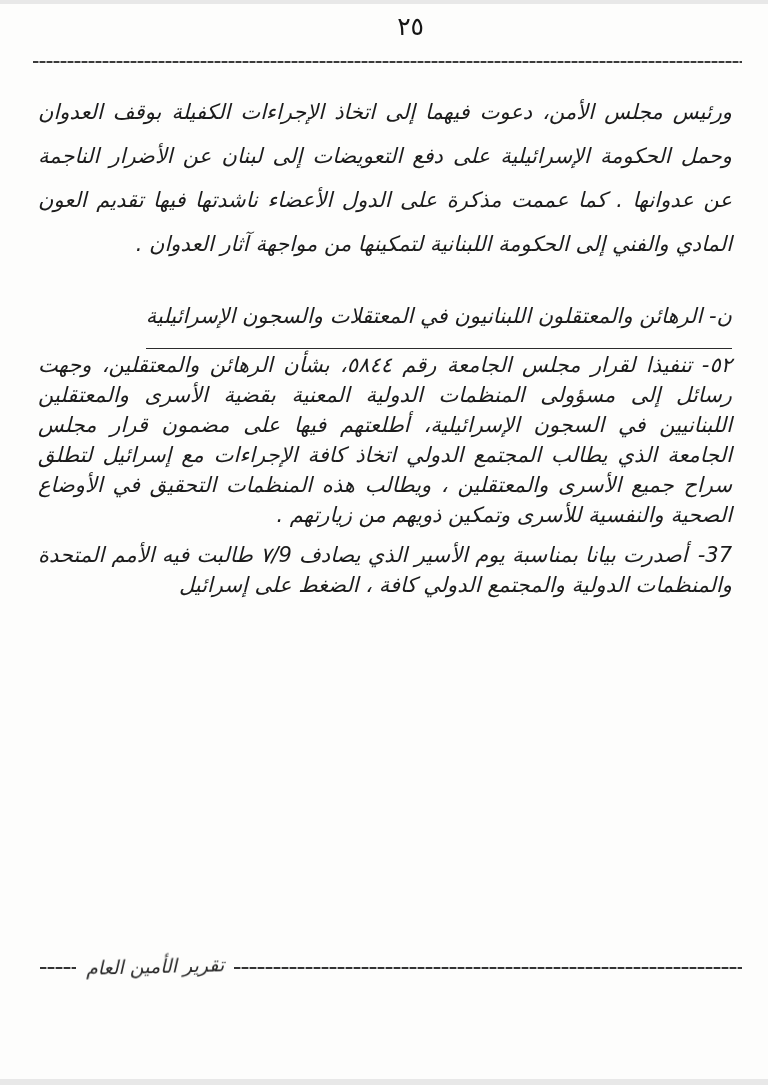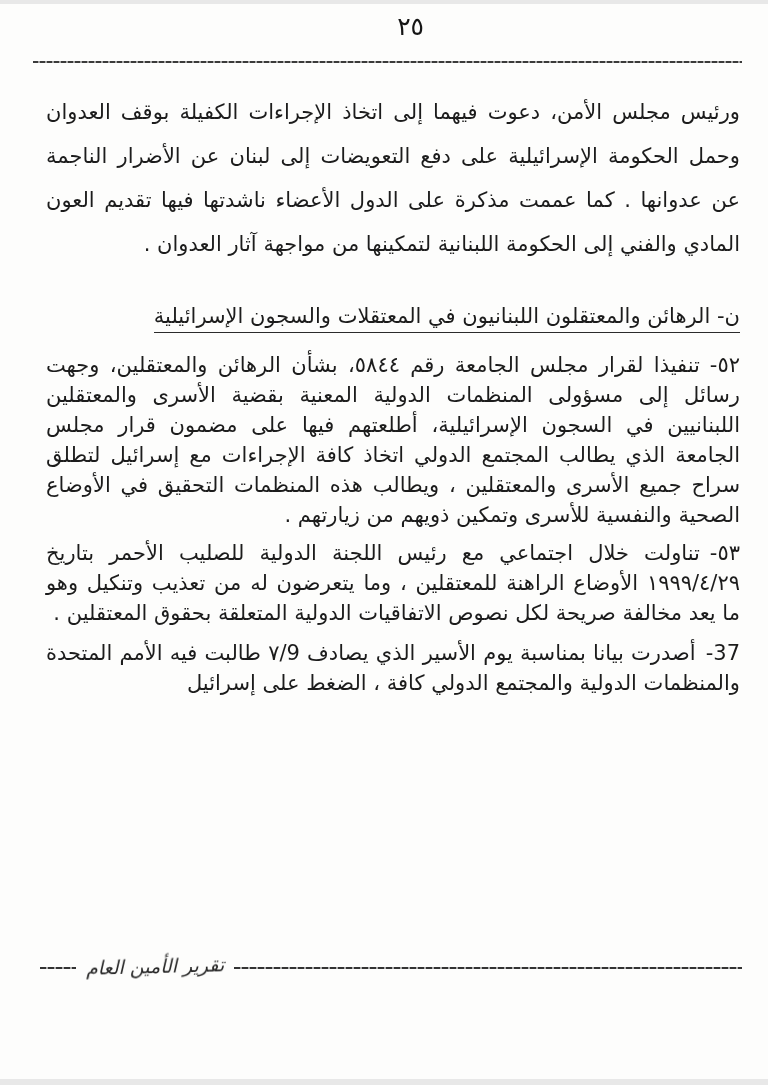--- a/index.html
+++ b/index.html
@@ -26,39 +26,40 @@
     position: absolute;
     top: 57px;
     left: 33px;
     width: 709px;
     height: 2px;
     background: repeating-linear-gradient(90deg, #3a3a3a 0 5px, rgba(58,58,58,0.45) 5px 7px);
   }
   .body-text {
     position: absolute;
     top: 86px;
-    right: 28px;
+    right: 36px;
     width: 694px;
     text-align: justify;
     font-size: 21px;
+    font-style: italic;
   }
   .para {
     margin: 0;
     line-height: 44px;
   }
   .heading {
     margin: 30px 0 0 0;
     font-size: 21px;
     font-weight: normal;
     line-height: 40px;
     text-align: right;
   }
   .heading-text {
     border-bottom: 1.6px solid #2b2b2b;
-    padding-bottom: 4px;
+    padding-bottom: 20px;
   }
   .item {
     margin: 0;
     line-height: 30px;
   }
   .item-52 { margin-top: 14px; }
   .item-53 { margin-top: 8px; }
   .item-54 { margin-top: 10px; }
   .item-num { margin-left: 10px; white-space: nowrap; }
   .footer {
@@ -103,21 +104,20 @@
   <div class="top-rule"></div>
 
   <div class="body-text">
 
     <p class="para">ورئيس مجلس الأمن، دعوت فيهما إلى اتخاذ الإجراءات الكفيلة بوقف العدوان وحمل الحكومة الإسرائيلية على دفع التعويضات إلى لبنان عن الأضرار الناجمة عن عدوانها . كما عممت مذكرة على الدول الأعضاء ناشدتها فيها تقديم العون المادي والفني إلى الحكومة اللبنانية لتمكينها من مواجهة آثار العدوان .</p>
 
     <h2 class="heading"><span class="heading-text">ن- الرهائن والمعتقلون اللبنانيون في المعتقلات والسجون الإسرائيلية</span></h2>
 
     <p class="item item-52"><span class="item-num">٥٢-</span><span class="item-text">تنفيذا لقرار مجلس الجامعة رقم ٥٨٤٤، بشأن الرهائن والمعتقلين، وجهت رسائل إلى مسؤولى المنظمات الدولية المعنية بقضية الأسرى والمعتقلين اللبنانيين في السجون الإسرائيلية، أطلعتهم فيها على مضمون قرار مجلس الجامعة الذي يطالب المجتمع الدولي اتخاذ كافة الإجراءات مع إسرائيل لتطلق سراح جميع الأسرى والمعتقلين ، ويطالب هذه المنظمات التحقيق في الأوضاع الصحية والنفسية للأسرى وتمكين ذويهم من زيارتهم .</span></p>
 
-    <p class="item item-53"><span class="item-num">٥٣-</span><span class="item-text">تناولت خلال اجتماعي مع رئيس اللجنة الدولية للصليب الأحمر بتاريخ ١٩٩٩/٤/٢٩ الأوضاع الراهنة للمعتقلين ، وما يتعرضون له من تعذيب وتنكيل وهو ما يعد مخالفة صريحة لكل نصوص الاتفاقيات الدولية المتعلقة بحقوق المعتقلين .</span></p>
 
     <p class="item item-54"><span class="item-num">37-</span><span class="item-text">أصدرت بيانا بمناسبة يوم الأسير الذي يصادف ٧/9 طالبت فيه الأمم المتحدة والمنظمات الدولية والمجتمع الدولي كافة ، الضغط على إسرائيل</span></p>
 
   </div>
 
   <div class="footer">
     <div class="rule-long"></div>
     <div class="signature">تقرير الأمين العام</div>
     <div class="rule-short"></div>
   </div>

